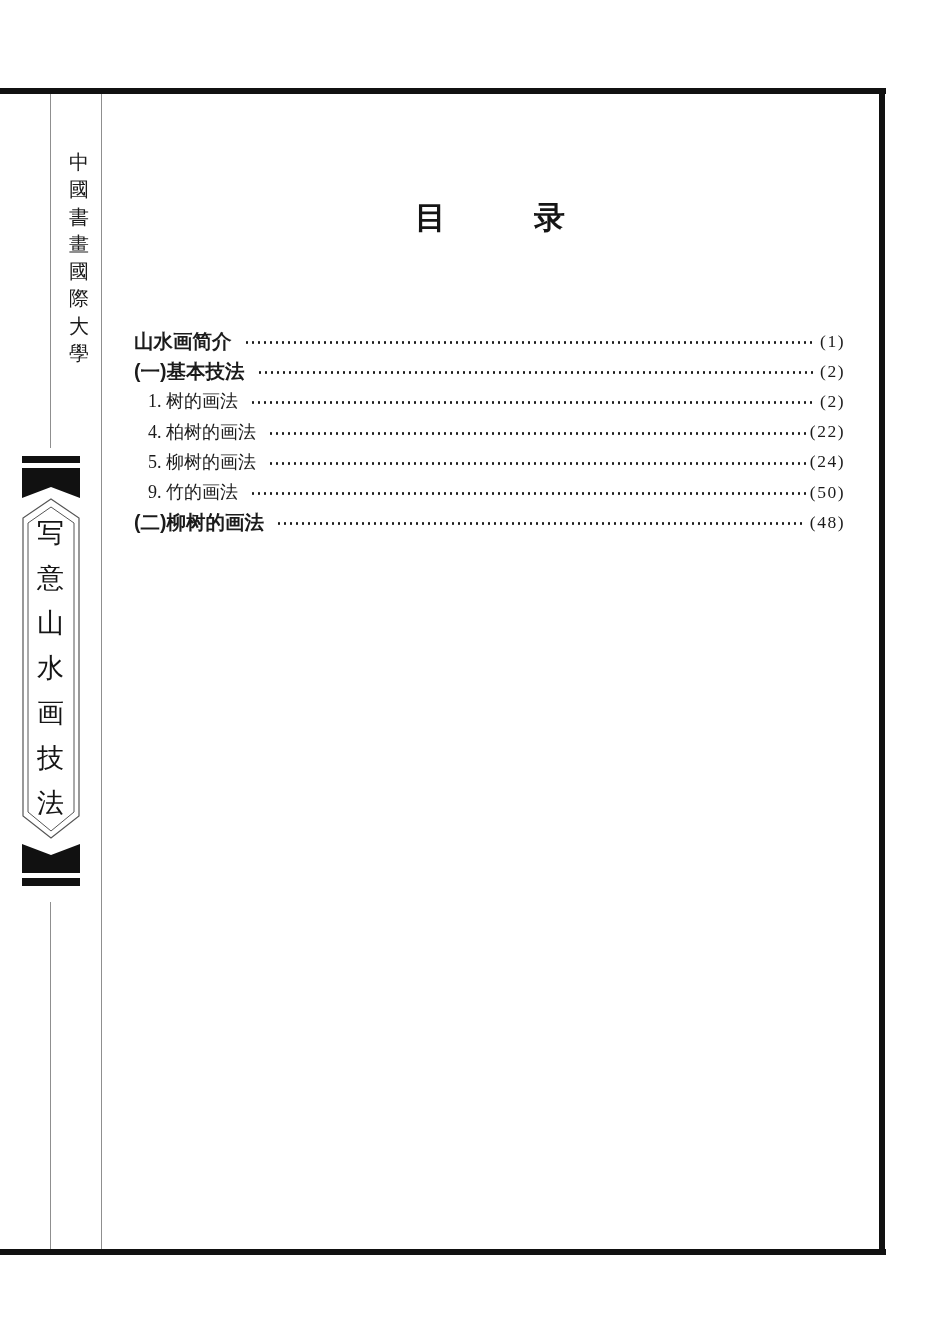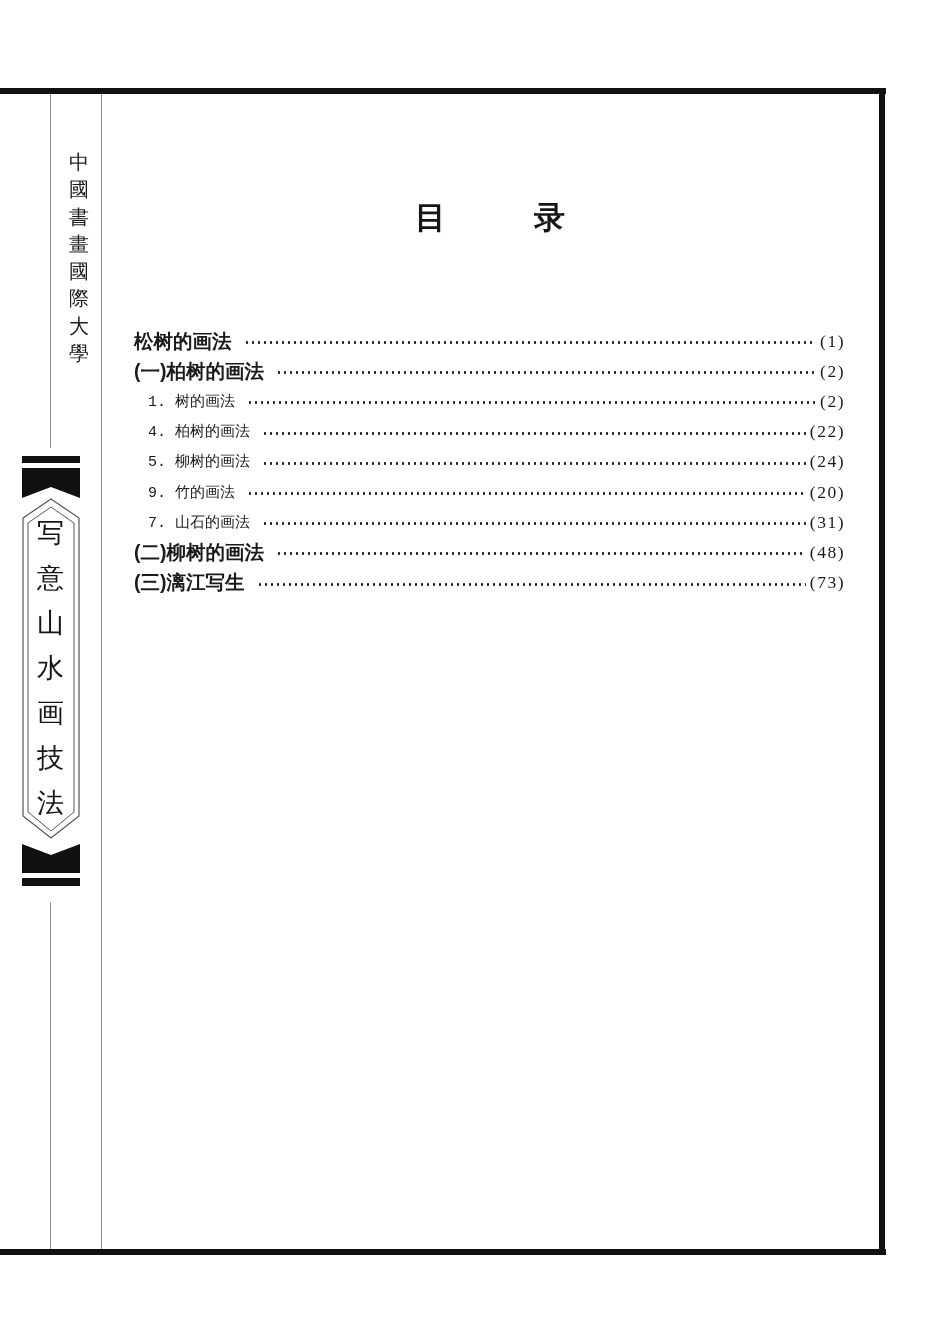--- a/index.html
+++ b/index.html
@@ -35,21 +35,21 @@
     position:absolute; left:101px; top:197px; width:778px;
     display:flex; justify-content:center; gap:88px;
     font-size:31px; font-weight:bold; color:#151515;
     font-family:"Liberation Sans",sans-serif;
   }
   .toc-list { position:absolute; left:134px; top:326px; width:711px; }
   .toc-row  { display:flex; align-items:center; height:30.2px; }
   .toc-row.sub { padding-left:14px; }
   .toc-label { white-space:nowrap; }
   .toc-row.main .toc-label { font-weight:bold; font-size:19.5px; font-family:"Liberation Sans",sans-serif; }
-  .toc-row.sub  .toc-label { font-weight:normal; font-size:15px; font-family:Liberation Mono, monospace; }
+  .toc-row.sub  .toc-label { font-weight:normal; font-size:18px; font-family:Liberation Serif, serif; }
   .leader {
     flex:1; height:3px; margin:3px 4px 0 12px; align-self:center;
     background-image:radial-gradient(circle, var(--ink,#1b1b1b) 1.05px, rgba(0,0,0,0) 1.45px);
     background-size:6px 3px; background-position:0 50%; background-repeat:repeat-x;
   }
   .toc-page {
     font-family:"Liberation Serif",serif; font-size:17.5px;
     letter-spacing:1.5px; white-space:nowrap;
   }
 </style>
@@ -95,26 +95,26 @@
       <span class="vchar">法</span>
     </div>
 
   <div class="toc-heading">
       <span class="vchar">目</span>
       <span class="vchar">录</span>
     </div>
 
   <div class="toc-list">
       <div class="toc-row main">
-        <span class="toc-label">松树的画法</span>
+        <span class="toc-label">山水画简介</span>
         <span class="leader"></span>
         <span class="toc-page">(1)</span>
       </div>
       <div class="toc-row main">
-        <span class="toc-label">(一)柏树的画法</span>
+        <span class="toc-label">(一)基本技法</span>
         <span class="leader"></span>
         <span class="toc-page">(2)</span>
       </div>
       <div class="toc-row sub">
         <span class="toc-label">1. 树的画法</span>
         <span class="leader"></span>
         <span class="toc-page">(2)</span>
       </div>
       <div class="toc-row sub">
         <span class="toc-label">4. 柏树的画法</span>
@@ -122,32 +122,22 @@
         <span class="toc-page">(22)</span>
       </div>
       <div class="toc-row sub">
         <span class="toc-label">5. 柳树的画法</span>
         <span class="leader"></span>
         <span class="toc-page">(24)</span>
       </div>
       <div class="toc-row sub">
         <span class="toc-label">9. 竹的画法</span>
         <span class="leader"></span>
-        <span class="toc-page">(20)</span>
-      </div>
-      <div class="toc-row sub">
-        <span class="toc-label">7. 山石的画法</span>
-        <span class="leader"></span>
-        <span class="toc-page">(31)</span>
+        <span class="toc-page">(50)</span>
       </div>
       <div class="toc-row main">
         <span class="toc-label">(二)柳树的画法</span>
         <span class="leader"></span>
         <span class="toc-page">(48)</span>
       </div>
-      <div class="toc-row main">
-        <span class="toc-label">(三)漓江写生</span>
-        <span class="leader"></span>
-        <span class="toc-page">(73)</span>
-      </div>
     </div>
 
 </div>
 
 </body></html>

